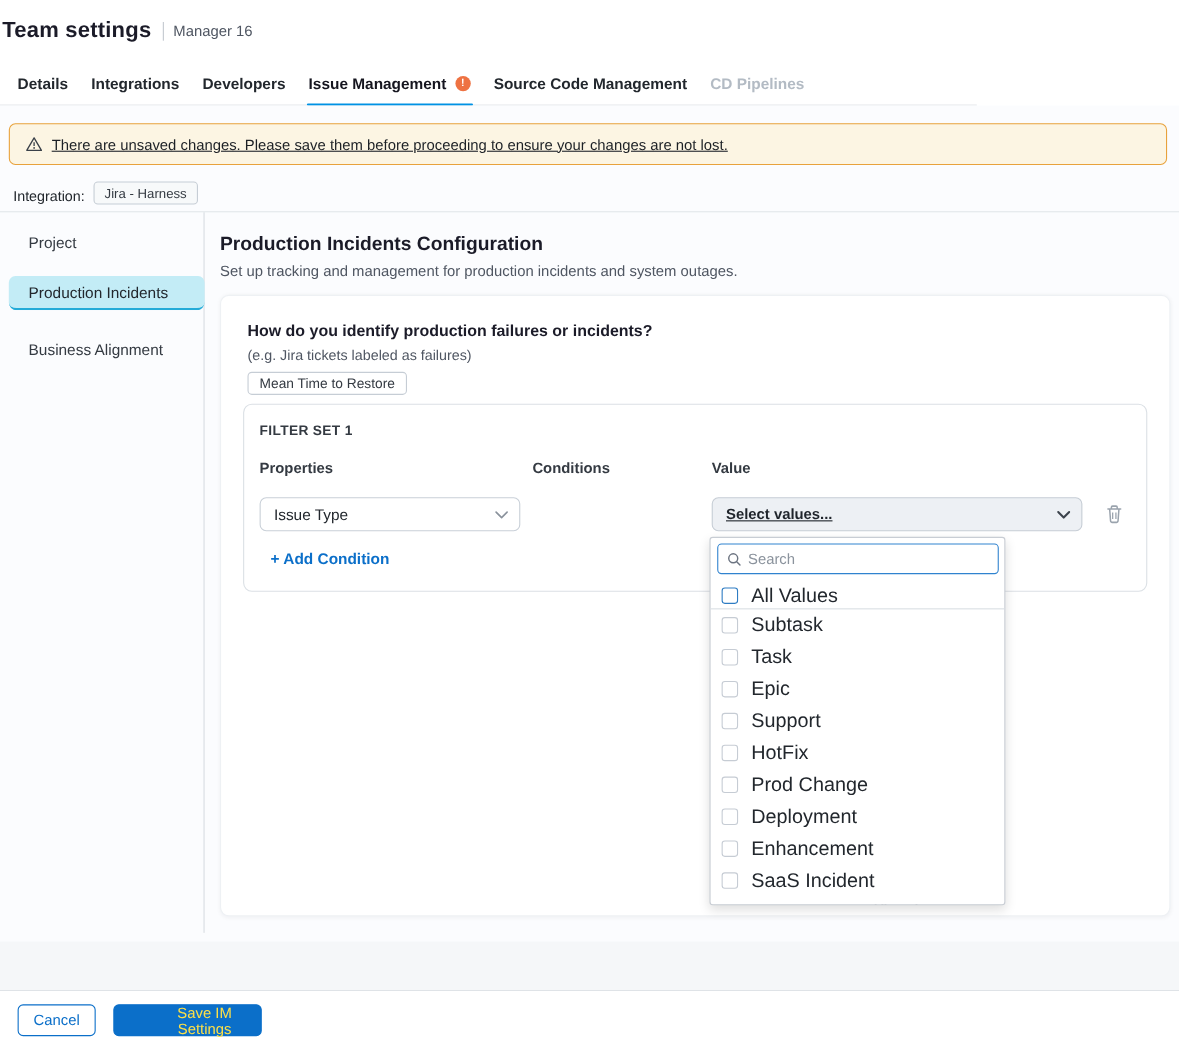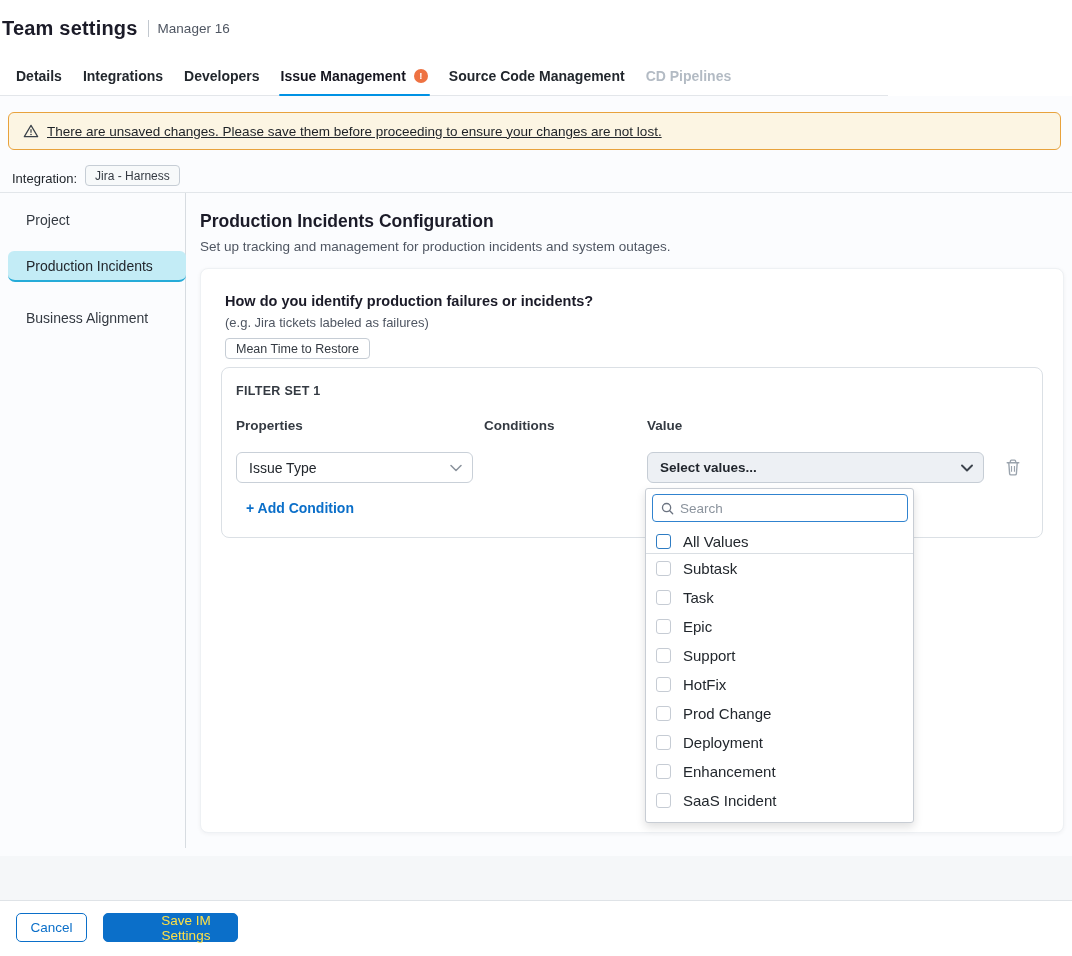--- a/index.html
+++ b/index.html
@@ -54,40 +54,40 @@
   
   .filter-box { position:absolute; left:20px; top:98px; width:822px; height:171px; border:1px solid #dbe0e5; border-radius:8px; background:#fff; }
   .fs-title { position:absolute; left:14px; top:16px; font-size:12.5px; font-weight:700; letter-spacing:.3px; color:#343a42; }
   .col-lbl { position:absolute; top:50px; font-size:13.5px; font-weight:700; color:#343a42; }
   .col-lbl.c1 { left:14px; } .col-lbl.c2 { left:262px; } .col-lbl.c3 { left:425px; }
 
   .select { position:absolute; top:84px; height:31px; background:#fff; border:1px solid #c9d0d8; border-radius:6px; display:flex; align-items:center; justify-content:space-between; padding:0 10px 0 12px; font-size:14px; color:#22272d; cursor:pointer; }
   .select .chev { width:12px; height:8px; color:#8a929c; flex:0 0 auto; }
   .select.s1 { left:14px; width:237px; }
   .select.s2 { left:262px; width:152px; }
-  .select.value-trigger { left:425px; width:337px; background:#edf0f4; border-color:#c6cdd5; font-size:13.5px; font-weight:700; color:#1f242b; }
+  .select.value-trigger { left:425px; width:337px; background:#edf0f4; border-color:#c6cdd5; font-size:13.5px; font-weight:700; color:#1f242b;text-decoration:underline; }
   .select.value-trigger .chev { color:#3c434c; }
 
   .trash { position:absolute; left:782px; top:90px; width:18px; height:19px; color:#9aa3ad; cursor:pointer; }
   .add-cond { position:absolute; left:24px; top:132px; font-size:14px; font-weight:700; color:#0b6fc9; cursor:pointer; }
 
   
   .dropdown { position:absolute; left:645px; top:488px; width:269px; height:335px; background:#fff; border:1px solid #c8cdd4; border-radius:3px; box-shadow:0 4px 10px rgba(0,0,0,.13); z-index:10; overflow:hidden; }
   .search-wrap { position:absolute; left:6px; top:5px; width:256px; height:28px; border:1.5px solid #3083cf; border-radius:4px; background:#fff; display:flex; align-items:center; padding-left:8px; }
   .search-wrap .sicon { width:13px; height:13px; color:#6b7380; margin-right:6px; flex:0 0 auto; }
   .search-wrap input { border:none; outline:none; flex:1; font-size:13.5px; color:#22272d; font-family:inherit; background:transparent; min-width:0; }
   .search-wrap input::placeholder { color:#8b939d; }
 
   .allvals { position:absolute; left:0; top:40px; width:100%; height:24px; display:flex; align-items:center; cursor:pointer; }
   .dd-sep { position:absolute; left:0; top:64px; width:100%; height:1px; background:#d9dee3; }
   .opt-list { position:absolute; left:0; top:65px; width:100%; }
   .opt-row { height:29px; display:flex; align-items:center; cursor:pointer; }
   .cb { width:15px; height:15px; border:1.5px solid #c6ccd4; border-radius:3px; background:#fff; margin-left:10px; margin-right:12px; flex:0 0 auto; }
   .cb.blue { border-color:#2e7cc3; }
-  .opt-label, .allvals .lab { font-size:15px; color:#22272d; }
+  .opt-label, .allvals .lab { font-size:18px; color:#22272d; }
 
   
   .footer { position:absolute; top:901px; left:0; width:1072px; height:55px; background:#fff; }
   .btn { position:absolute; top:12px; height:29px; border-radius:5px; font-size:13.5px; font-weight:400; font-family:inherit; display:flex; align-items:center; justify-content:center; cursor:pointer; }
   .btn.cancel { left:16px; width:71px; background:#fff; border:1px solid #0b6fc9; color:#0b6fc9; }
   .btn.save { left:103px; width:135px; background:#0b6fc9; border:1px solid #0b6fc9; color:#fde047;padding-left:31px; }
 </style>
 </head>
 <body>
 

